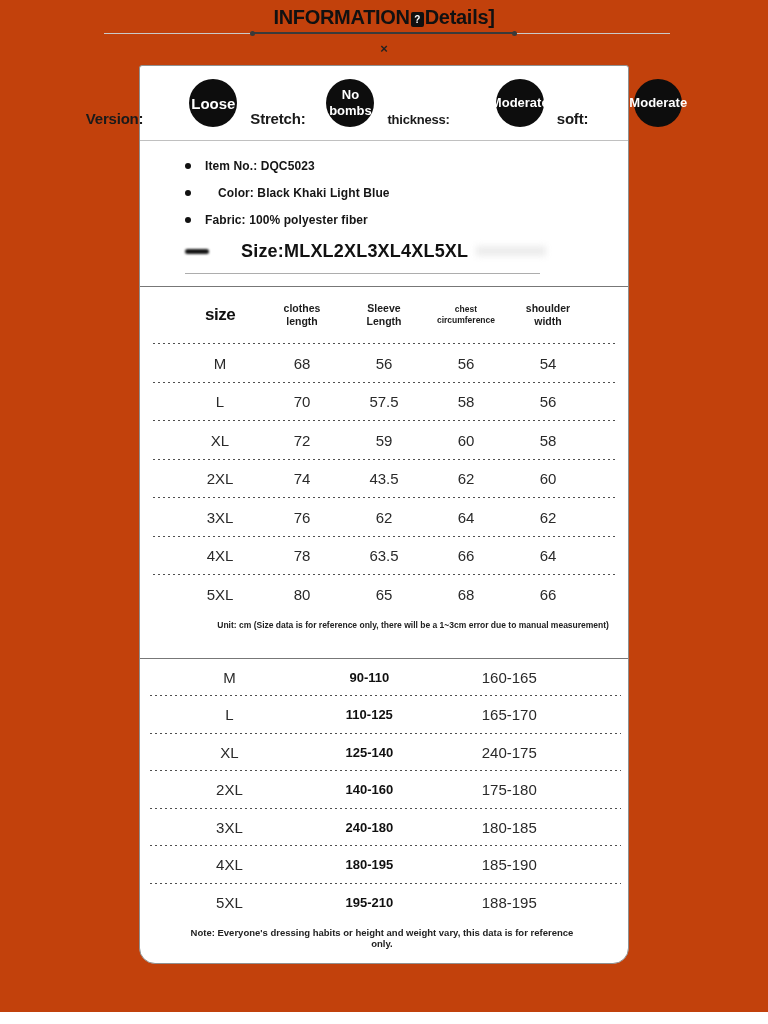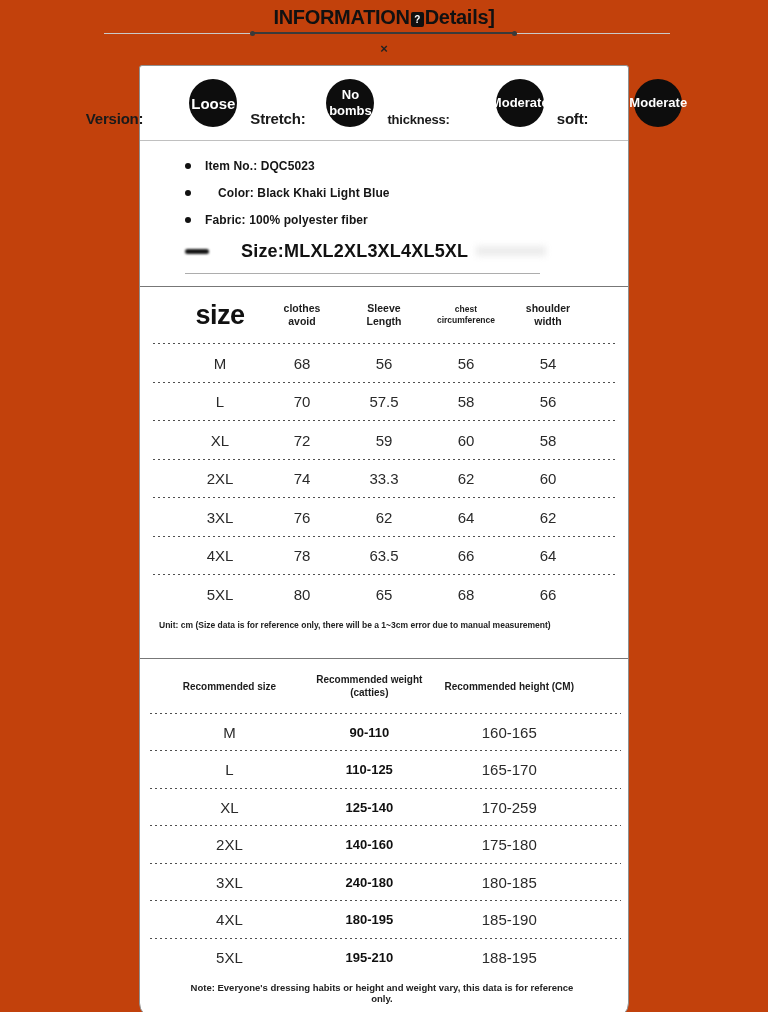--- a/index.html
+++ b/index.html
@@ -34,31 +34,31 @@
   .b-dot{width:6px;height:6px;border-radius:50%;background:#111;margin-right:14px;flex:none;}
   .ind{margin-left:13px;}
   .b-size{display:flex;align-items:center;height:22px;margin-top:2px;font-size:18px;font-weight:700;letter-spacing:0.2px;color:#111;}
   .b-dash{width:24px;height:5px;background:#151515;border-radius:3px;filter:blur(1.2px);margin-right:32px;flex:none;}
   .smear{width:70px;height:10px;background:#ececec;filter:blur(3px);margin-left:8px;}
   .b-underline{width:355px;height:1px;background:#adadad;margin-top:11px;}
   .care{margin:9px 0 0 -20px;font-size:8.5px;font-weight:600;color:#2a2a2a;letter-spacing:0.1px;}
   
   .size-sec{padding:0 8%;border-bottom:1.5px solid #777;}
   .s-head{display:grid;grid-template-columns:repeat(5,1fr);align-items:center;height:56px;}
-  .s-corner{font-size:27px;font-weight:700;text-align:center;letter-spacing:-0.5px;color:#111;}
+  .s-corner{font-size:17px;font-weight:700;text-align:center;letter-spacing:-0.5px;color:#111;}
   .s-h{font-size:10.5px;font-weight:700;text-align:center;line-height:1.25;color:#1c1c1c;}
   .s-h .w{display:inline-block;}
   .w50{width:50px;} .w52{width:52px;} .w60{width:60px;font-size:8.5px;} .w54{width:54px;}
   .dashline{height:1px;margin:0 -26px;background:repeating-linear-gradient(90deg,#4f4f4f 0 2px,transparent 2px 5px);}
   .s-row{display:grid;grid-template-columns:repeat(5,1fr);height:38.5px;align-items:center;text-align:center;
          font-size:15px;color:#2a2a2a;position:relative;}
   .s-row::after{content:"";position:absolute;bottom:0;left:-26px;right:-26px;height:1px;
          background:repeating-linear-gradient(90deg,#4f4f4f 0 2px,transparent 2px 5px);}
   .s-row.last::after{display:none;}
-  .unit-note{text-align:left;font-size:8.5px;font-weight:600;color:#222;padding:6px 0 28px;margin:0 -20px;}
+  .unit-note{text-align:right;font-size:8.5px;font-weight:600;color:#222;padding:6px 0 28px;margin:0 -20px;}
   
   .rec-sec{padding:0 10% 0 4%;}
   .r-head{display:grid;grid-template-columns:repeat(3,1fr);align-items:center;height:55px;}
   .r-h{font-size:10px;font-weight:700;text-align:center;line-height:1.3;color:#1c1c1c;}
   .r-h .w{display:inline-block;} .w112{width:112px;}
   .r-row{display:grid;grid-template-columns:repeat(3,1fr);height:37.5px;align-items:center;text-align:center;
          font-size:15px;color:#2a2a2a;position:relative;}
   .r-row::after{content:"";position:absolute;bottom:0;left:-10px;right:-42px;height:1px;
          background:repeating-linear-gradient(90deg,#4f4f4f 0 2px,transparent 2px 5px);}
   .r-row.last::after{display:none;}
@@ -125,21 +125,21 @@
         <span class="b-dash"></span>
         <span>Size:MLXL2XL3XL4XL5XL</span>
         <span class="smear"></span>
       </div>
       <div class="b-underline"></div>
     </div>
 
     <div class="size-sec">
       <div class="s-head">
         <span class="s-corner">size</span>
-        <span class="s-h"><span class="w w50">clothes avoid</span></span>
+        <span class="s-h"><span class="w w50">clothes length</span></span>
         <span class="s-h"><span class="w w52">Sleeve Length</span></span>
         <span class="s-h"><span class="w w60">chest circumference</span></span>
         <span class="s-h"><span class="w w54">shoulder width</span></span>
       </div>
       <div class="dashline"></div>
 
       <div class="s-row">
         <span>M</span>
         <span>68</span>
         <span>56</span>
@@ -156,21 +156,21 @@
       <div class="s-row">
         <span>XL</span>
         <span>72</span>
         <span>59</span>
         <span>60</span>
         <span>58</span>
       </div>
       <div class="s-row">
         <span>2XL</span>
         <span>74</span>
-        <span>33.3</span>
+        <span>43.5</span>
         <span>62</span>
         <span>60</span>
       </div>
       <div class="s-row">
         <span>3XL</span>
         <span>76</span>
         <span>62</span>
         <span>64</span>
         <span>62</span>
       </div>
@@ -185,40 +185,35 @@
         <span>5XL</span>
         <span>80</span>
         <span>65</span>
         <span>68</span>
         <span>66</span>
       </div>
       <div class="unit-note">Unit: cm (Size data is for reference only, there will be a 1~3cm error due to manual measurement)</div>
     </div>
 
     <div class="rec-sec">
-      <div class="r-head">
-        <span class="r-h">Recommended size</span>
-        <span class="r-h"><span class="w w112">Recommended weight (catties)</span></span>
-        <span class="r-h">Recommended height (CM)</span>
-      </div>
 
       <div class="r-row">
         <span>M</span>
         <span class="r-weight">90-110</span>
         <span>160-165</span>
       </div>
       <div class="r-row">
         <span>L</span>
         <span class="r-weight">110-125</span>
         <span>165-170</span>
       </div>
       <div class="r-row">
         <span>XL</span>
         <span class="r-weight">125-140</span>
-        <span>170-259</span>
+        <span>240-175</span>
       </div>
       <div class="r-row">
         <span>2XL</span>
         <span class="r-weight">140-160</span>
         <span>175-180</span>
       </div>
       <div class="r-row">
         <span>3XL</span>
         <span class="r-weight">240-180</span>
         <span>180-185</span>

